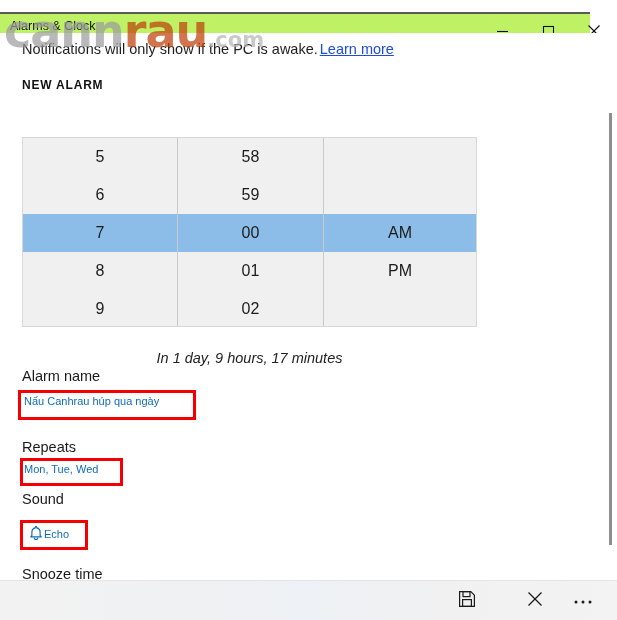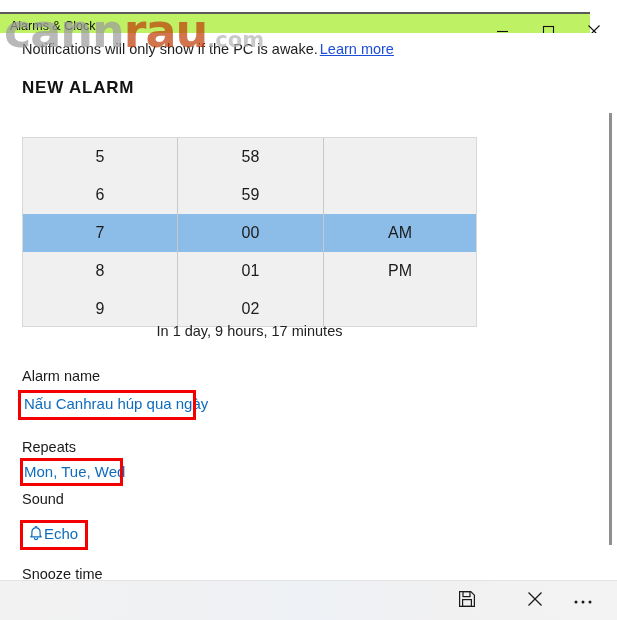--- a/index.html
+++ b/index.html
@@ -68,21 +68,21 @@
   #learn-more {
     color: #1d4ed8;
     text-decoration: underline;
     margin-left: 2px;
   }
 
   
   #new-alarm-header {
     position: absolute;
     left: 22px; top: 45px;
-    font-size: 17px;
+    font-size: 12px;
     font-weight: bold;
     letter-spacing: 0.8px;
     color: #121212;
   }
 
   
   #time-picker {
     position: absolute;
     left: 22px; top: 104px;
     width: 455px;
@@ -120,38 +120,39 @@
     left: 0; top: 76px;
     width: 100%;
     height: 38px;
     background: #8cbde8;
     pointer-events: none;
   }
 
   
   #time-summary {
     position: absolute;
-    left: 22px; top: 290px;
+    left: 22px; top: 317px;
     width: 455px;
     text-align: center;
     font-size: 14.5px;
     color: #222222;
+    font-style: italic;
   }
 
   
   .field-label {
     position: absolute;
     left: 22px;
     font-size: 14.5px;
     color: #1a1a1a;
   }
   .field-value {
     position: absolute;
     left: 24px;
-    font-size: 15px;
+    font-size: 11px;
     color: #0f6cbd;
     white-space: nowrap;
   }
   #label-alarm-name  { top: 335px; }
   #value-alarm-name  { top: 362px; }
   #label-repeats     { top: 406px; }
   #value-repeats     { top: 430px; }
   #label-sound       { top: 458px; }
   #value-sound       { top: 492px; left: 28px; display: flex; align-items: center; }
   #label-snooze      { top: 533px; }

